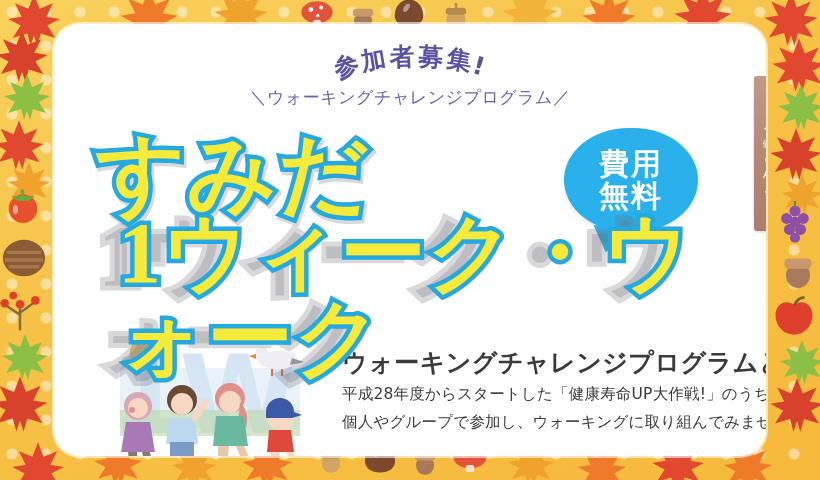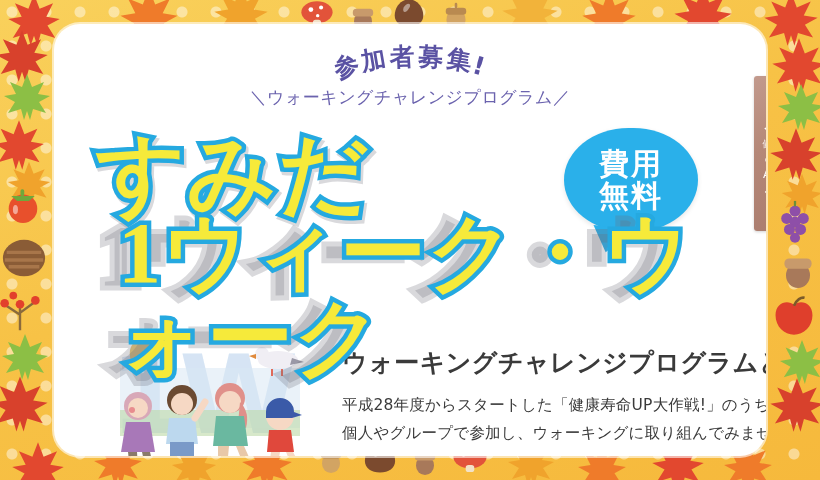--- a/index.html
+++ b/index.html
@@ -84,21 +84,21 @@
 
   
   .illus{position:absolute;left:52px;top:300px;width:230px;height:145px;overflow:hidden;}
   .illus .bigW{position:absolute;left:4px;top:18px;font-size:108px;font-weight:bold;
     color:#cfe0f2;letter-spacing:-6px;line-height:1;opacity:.85;}
   .illus svg{position:absolute;inset:0;width:100%;height:100%;}
 
   
   .lead{position:absolute;left:288px;top:322px;font-size:25px;font-weight:bold;
     color:#3a3a3a;letter-spacing:.5px;white-space:nowrap;}
-  .body-copy{position:absolute;left:288px;top:368px;font-size:15.5px;color:#3a3a3a;
+  .body-copy{position:absolute;left:288px;top:357px;font-size:15.5px;color:#3a3a3a;
     line-height:1.78;letter-spacing:.2px;white-space:nowrap;}
 </style>
 </head>
 <body>
 
 <div class="poster">
 
   <div class="border-bg"></div>
 
   <div class="deco leaf" style="left:6px;top:-8px;">

